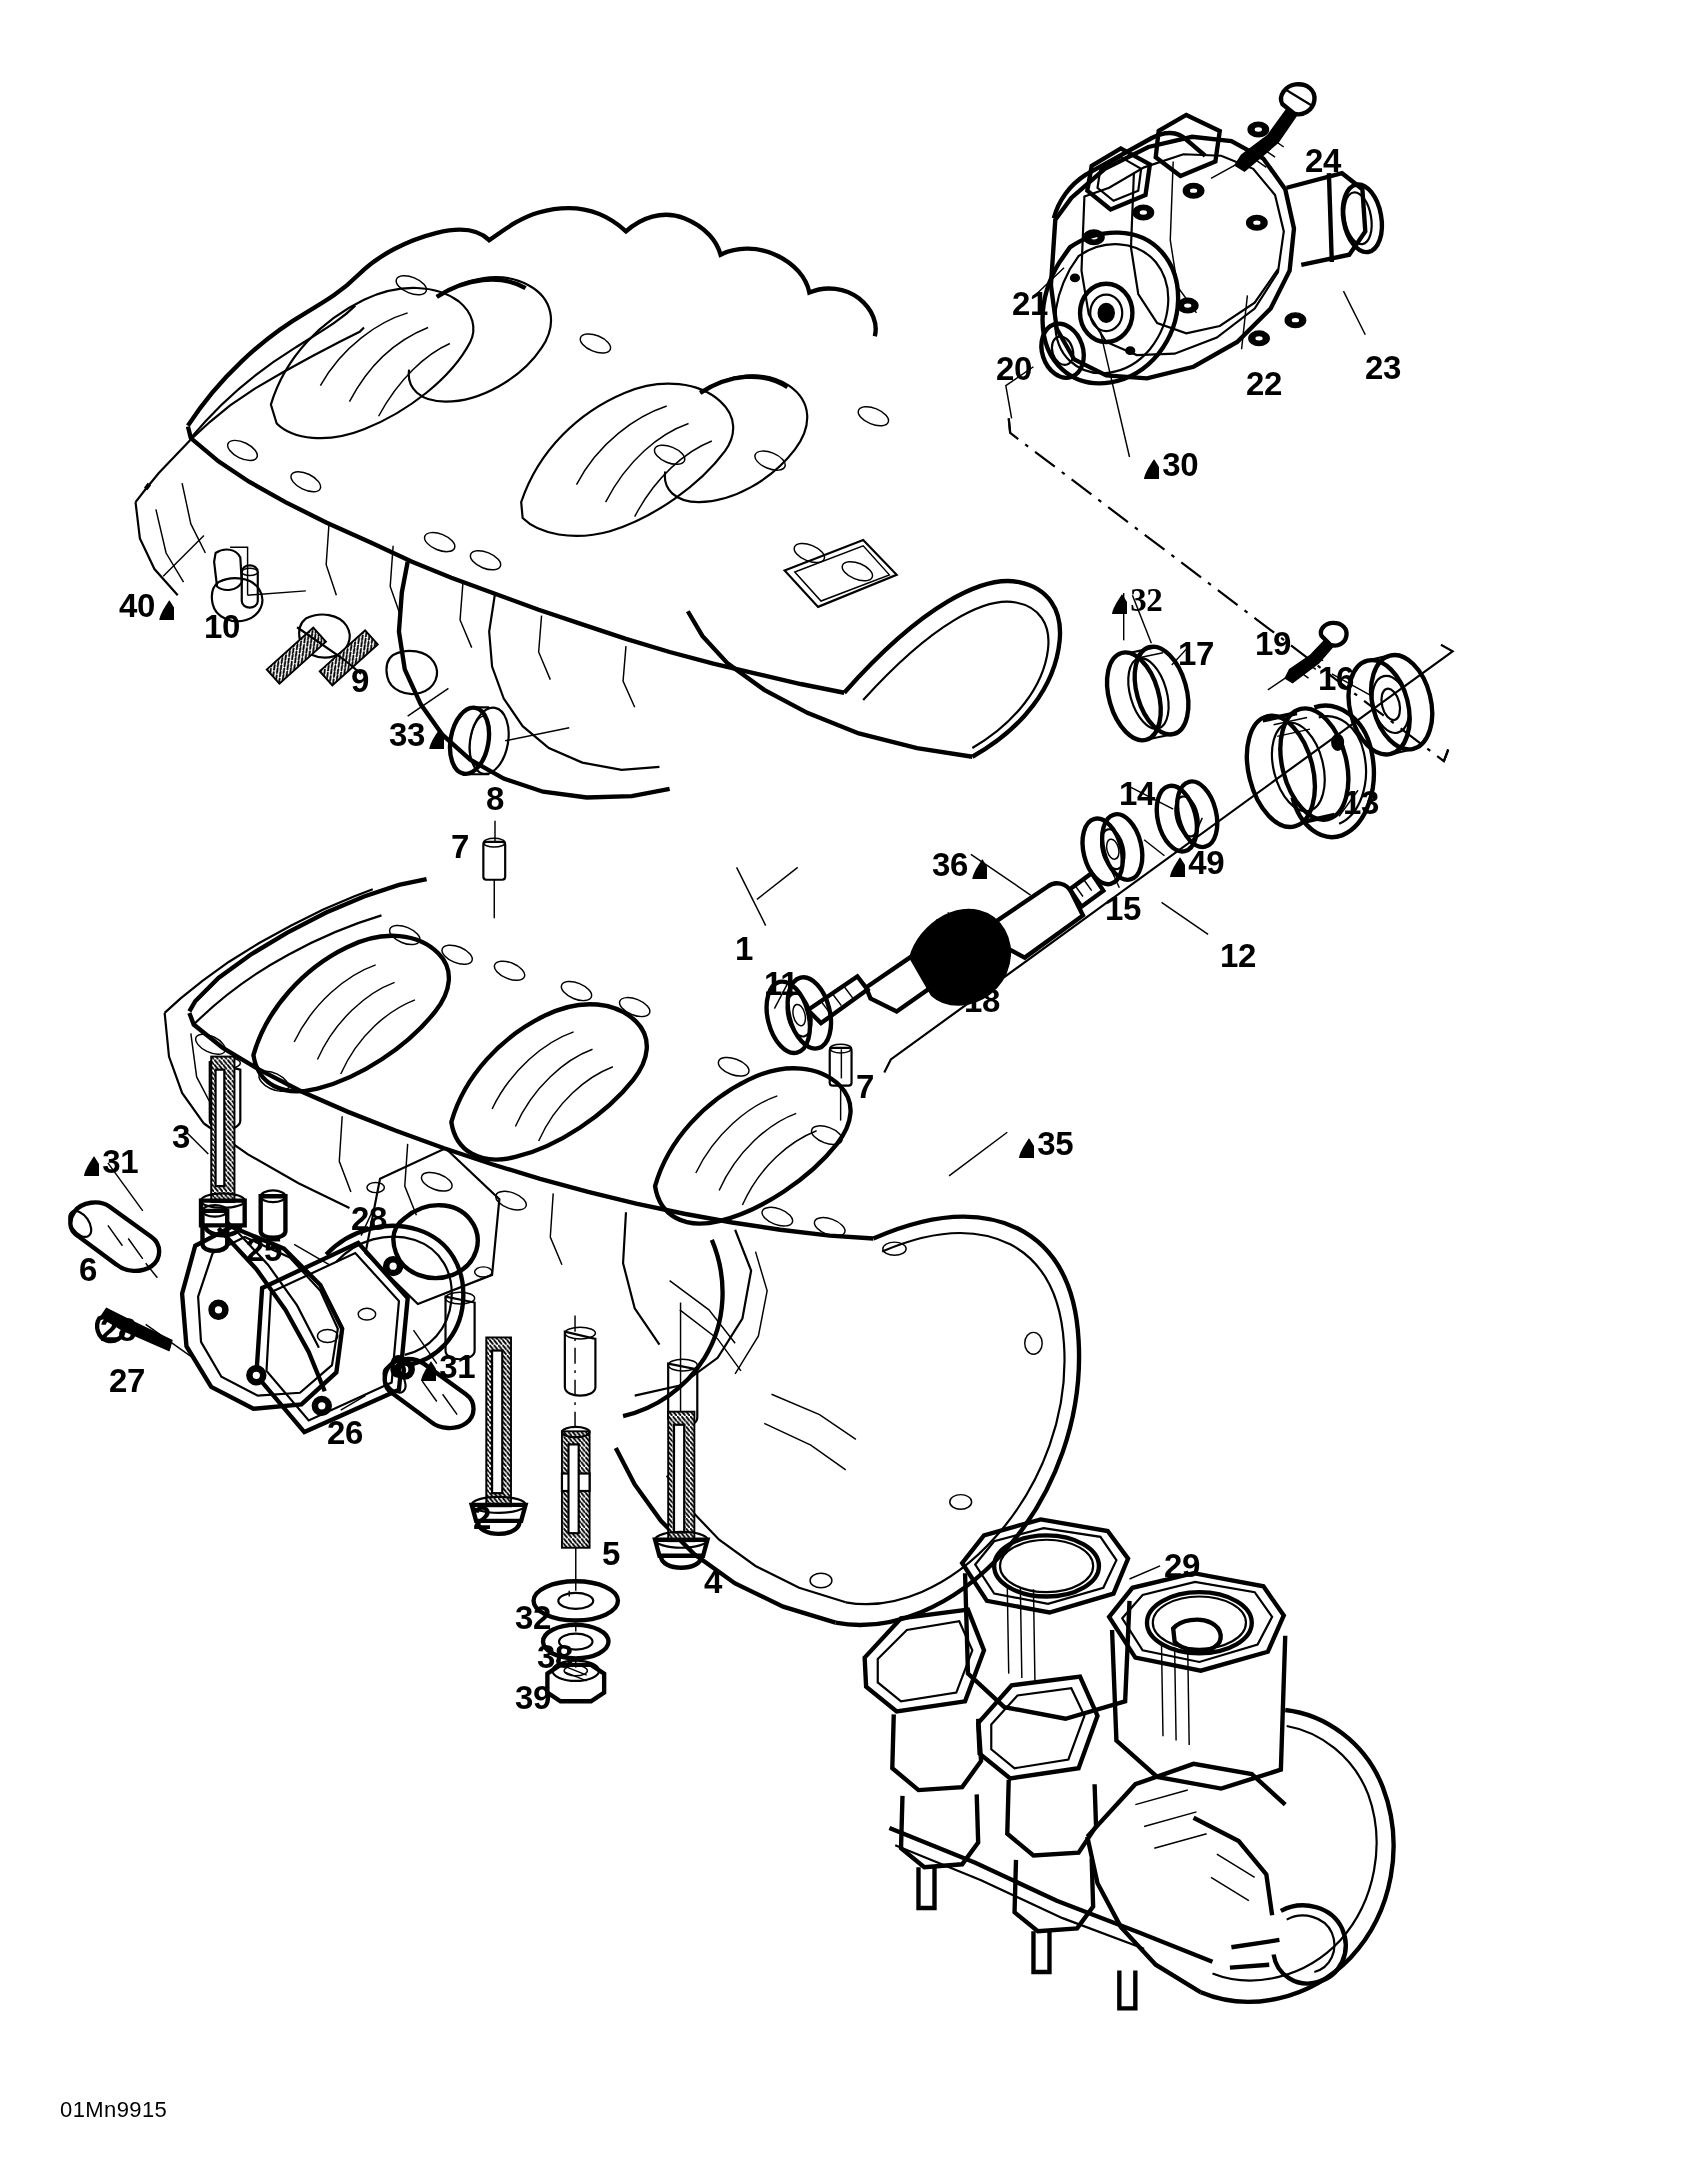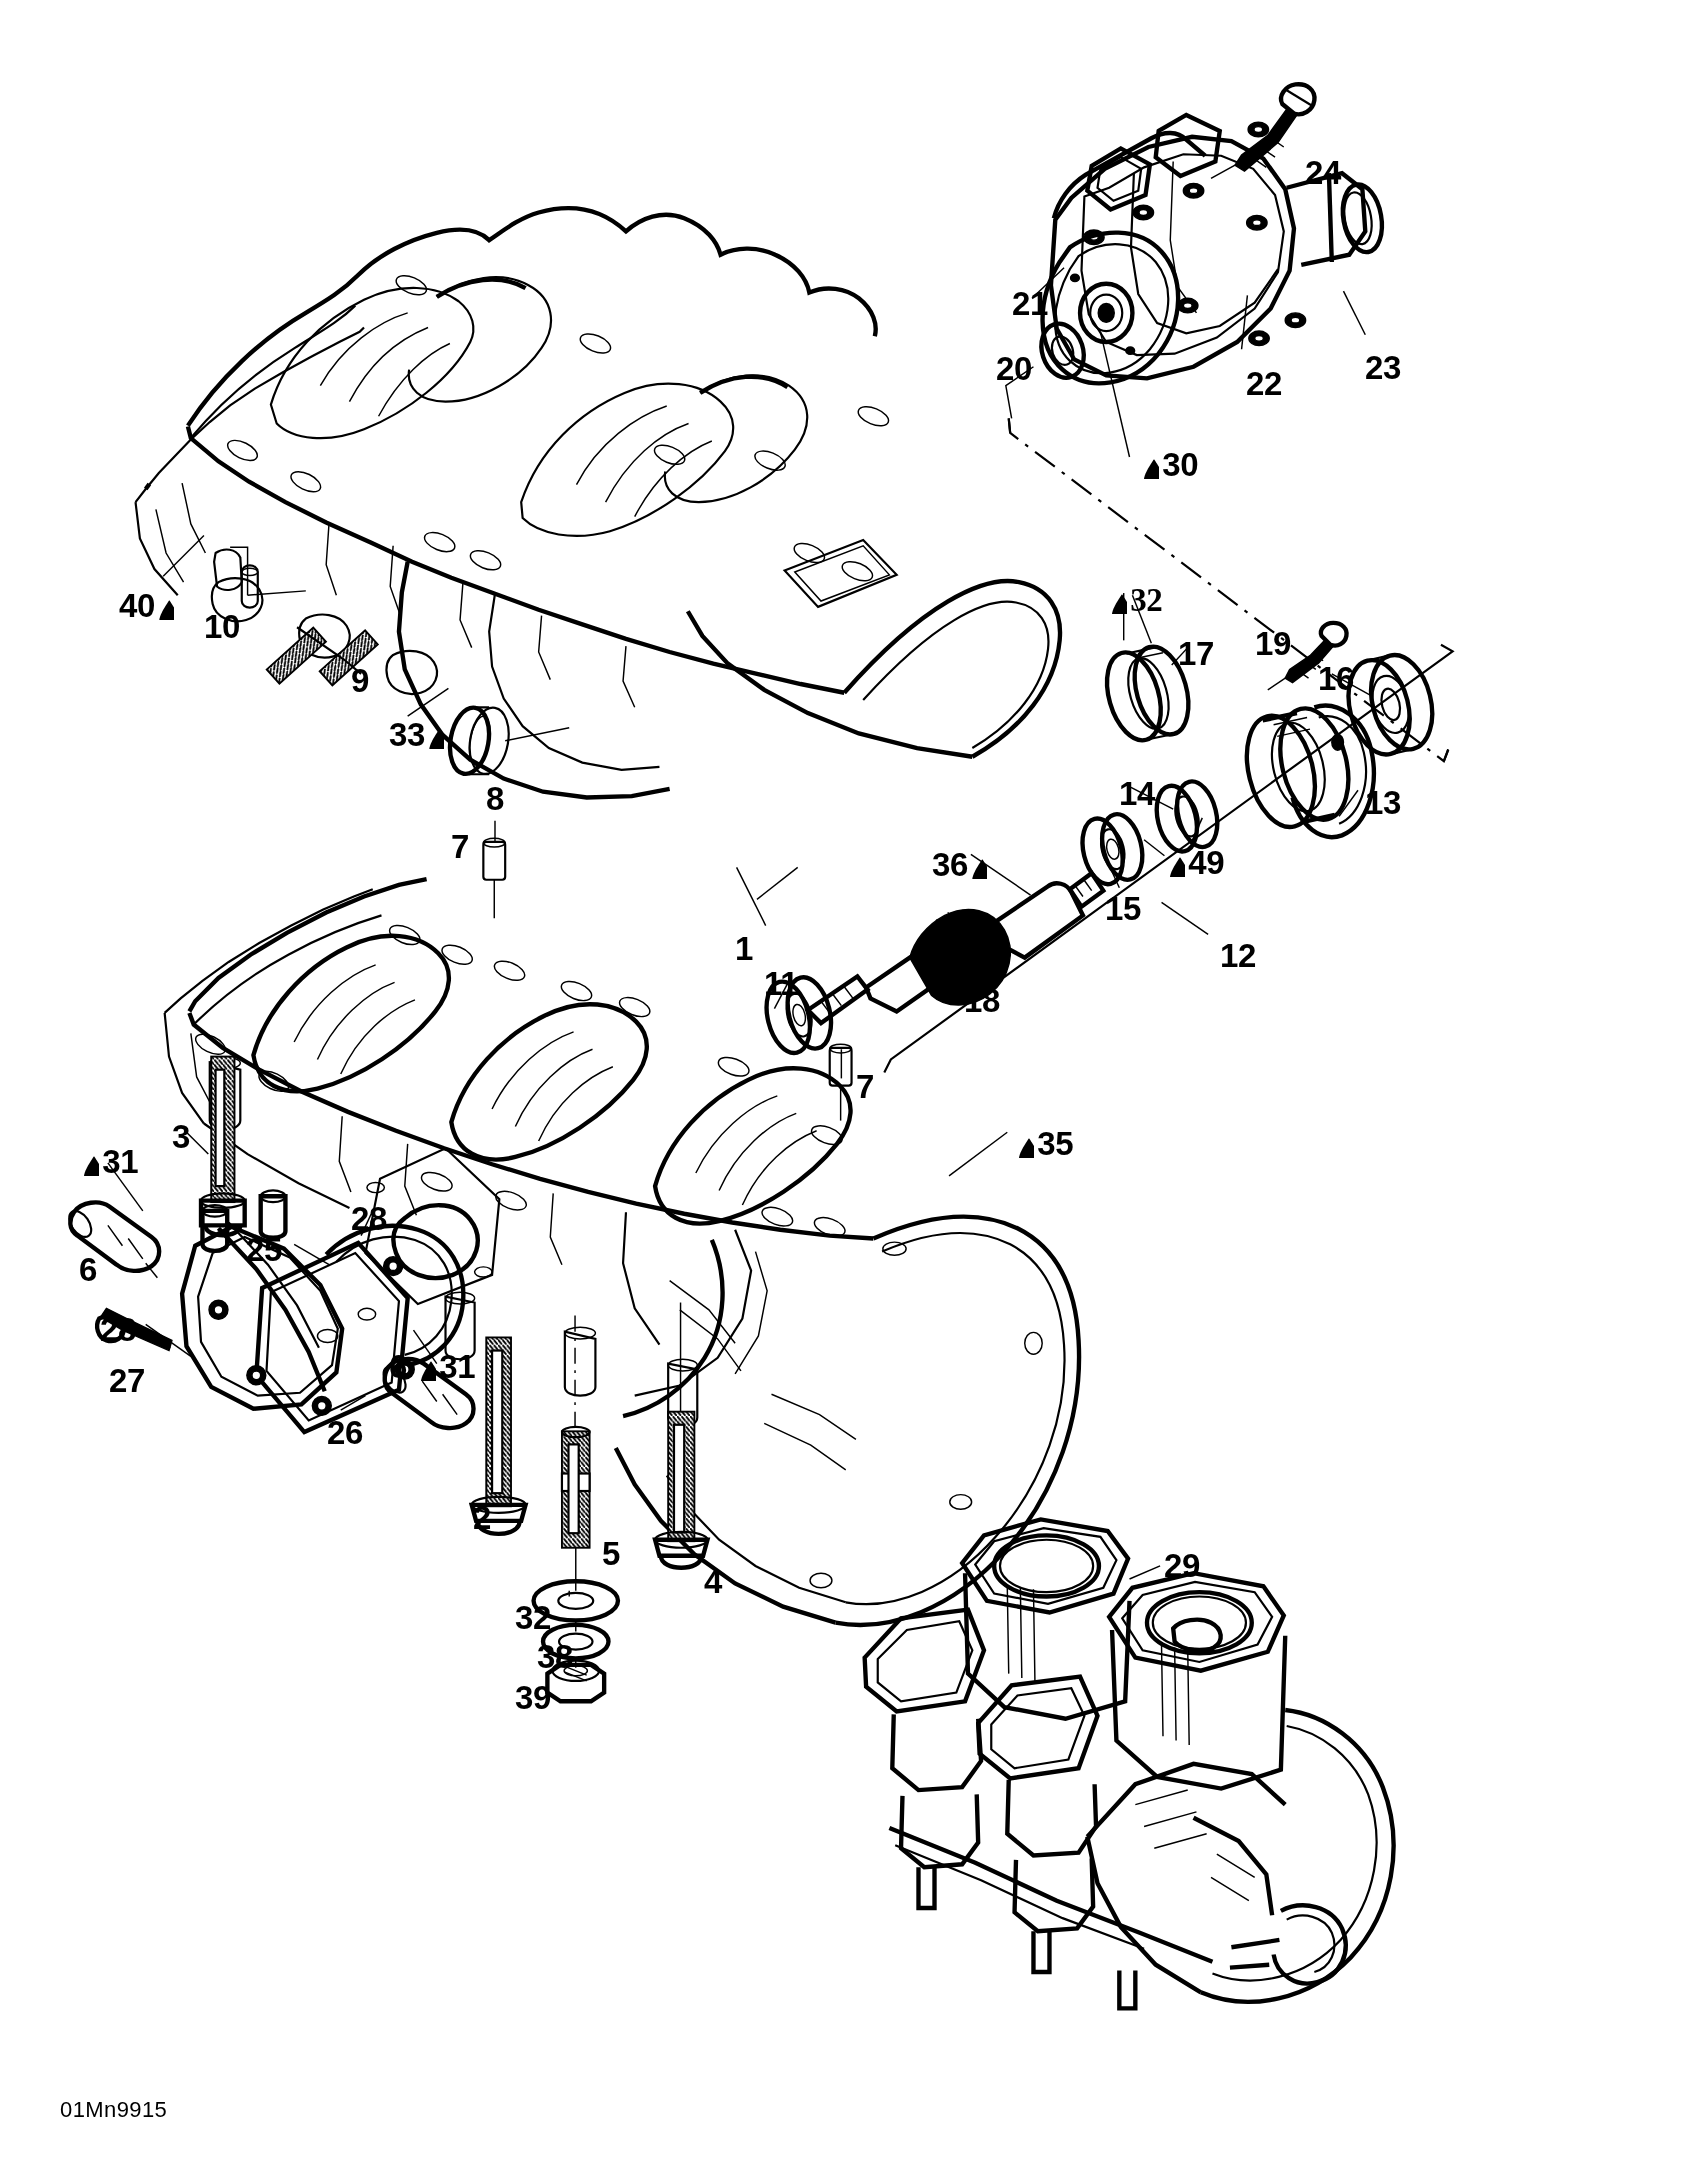--- a/index.html
+++ b/index.html
@@ -617,27 +617,27 @@
 <div class="lbl" id="c7a" style="left:451px;top:830px;">7</div>
 <div class="lbl" id="c1" style="left:735px;top:932px;">1</div>
 <div class="lbl" id="c11" style="left:764px;top:967px;">11</div>
 <div class="lbl" id="c18" style="left:964px;top:984px;">18</div>
 <div class="lbl" id="c7b" style="left:856px;top:1070px;">7</div>
 <div class="lbl drop-left" id="c35" style="left:1019px;top:1127px;">35</div>
 <div class="lbl drop-right" id="c36" style="left:932px;top:848px;">36</div>
 <div class="lbl" id="c15" style="left:1105px;top:892px;">15</div>
 <div class="lbl drop-left" id="c34" style="left:1170px;top:846px;">49</div>
 <div class="lbl" id="c14" style="left:1119px;top:777px;">14</div>
-<div class="lbl" id="c13" style="left:1343px;top:786px;margin-left:22px;">13</div>
+<div class="lbl" id="c13" style="left:1343px;top:786px;">13</div>
 <div class="lbl" id="c12" style="left:1220px;top:939px;">12</div>
 <div class="lbl drop-left" id="c32" style="left:1112px;top:584px;font-family:Liberation Serif, serif;">32</div>
 <div class="lbl" id="c17" style="left:1178px;top:637px;">17</div>
 <div class="lbl" id="c19" style="left:1255px;top:627px;">19</div>
 <div class="lbl" id="c16" style="left:1318px;top:662px;">16</div>
-<div class="lbl" id="c24" style="left:1305px;top:144px;margin-top:12px;">24</div>
+<div class="lbl" id="c24" style="left:1305px;top:144px;">24</div>
 <div class="lbl" id="c21" style="left:1012px;top:287px;">21</div>
 <div class="lbl" id="c20" style="left:996px;top:352px;">20</div>
 <div class="lbl" id="c23" style="left:1365px;top:351px;">23</div>
 <div class="lbl" id="c22" style="left:1246px;top:367px;">22</div>
 <div class="lbl drop-left" id="c30" style="left:1144px;top:448px;">30</div>
 <div class="lbl" id="c3" style="left:172px;top:1120px;">3</div>
 <div class="lbl drop-left" id="c31a" style="left:84px;top:1145px;">31</div>
 <div class="lbl" id="c6a" style="left:79px;top:1253px;">6</div>
 <div class="lbl" id="c28b" style="left:100px;top:1313px;">28</div>
 <div class="lbl" id="c27" style="left:109px;top:1364px;">27</div>

